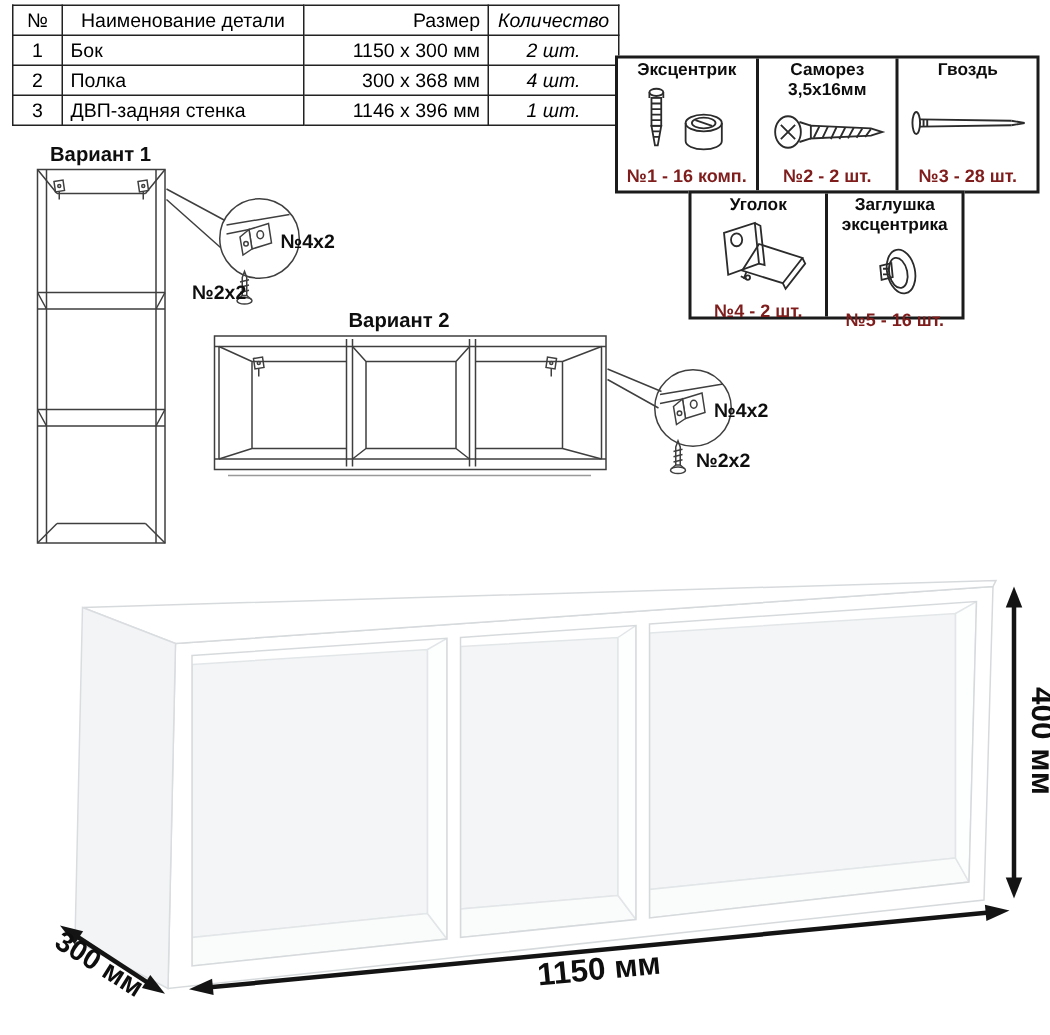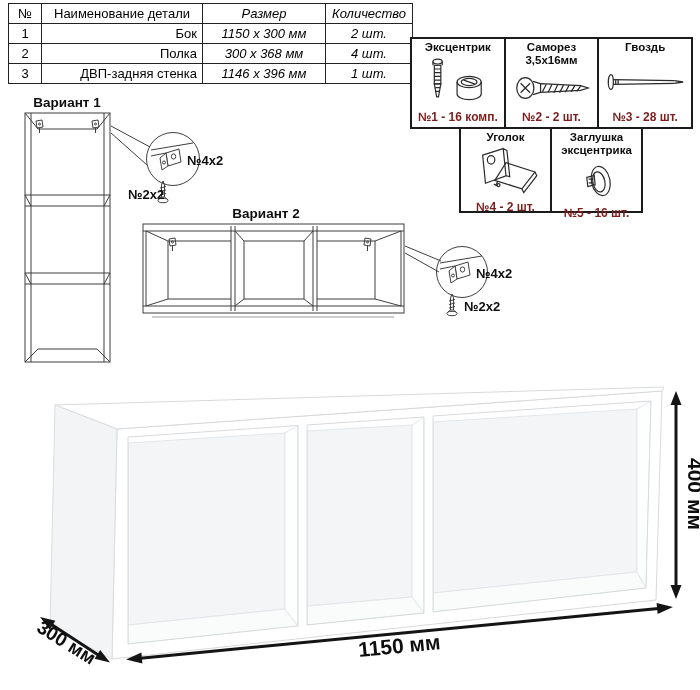--- a/index.html
+++ b/index.html
@@ -3,22 +3,22 @@
 <meta charset="utf-8">
 <style>
   html,body{margin:0;padding:0;background:#fff;}
   .stage{position:relative;width:700px;height:690px;background:#ffffff;overflow:hidden;
          font-family:"Liberation Sans",sans-serif;color:#000;}
   
   table.parts{position:absolute;left:8px;top:3px;border-collapse:collapse;font-size:13px;background:#fff;}
   .parts th,.parts td{border:1.5px solid #222;padding:0 5px;height:19px;line-height:19px;
          font-weight:400;white-space:nowrap;}
   .c-num{width:22px;text-align:center;}
-  .c-name{width:150px;text-align:right;}
-  .c-size{width:112px;text-align:center;font-style:italic;}
+  .c-name{width:150px;text-align:left;}
+  .c-size{width:112px;text-align:right;}
   .c-qty{width:76px;text-align:center;font-style:italic;}
   
   .hw-row{position:absolute;display:flex;border:2px solid #1b1b1b;background:#fff;box-sizing:border-box;}
   .hw-row1{left:410px;top:37px;width:283px;height:92px;}
   .hw-row2{left:459px;top:127px;width:184px;height:86px;}
   .hw-cell{flex:1;display:flex;flex-direction:column;align-items:center;justify-content:space-between;
           border-right:2px solid #1b1b1b;padding:2px 1px 3px;min-width:0;}
   .hw-cell:last-child{border-right:none;}
   .hw-title{font-weight:bold;font-size:11.5px;line-height:12.5px;text-align:center;color:#0d0d0d;}
   .hw-title span{display:block;}

